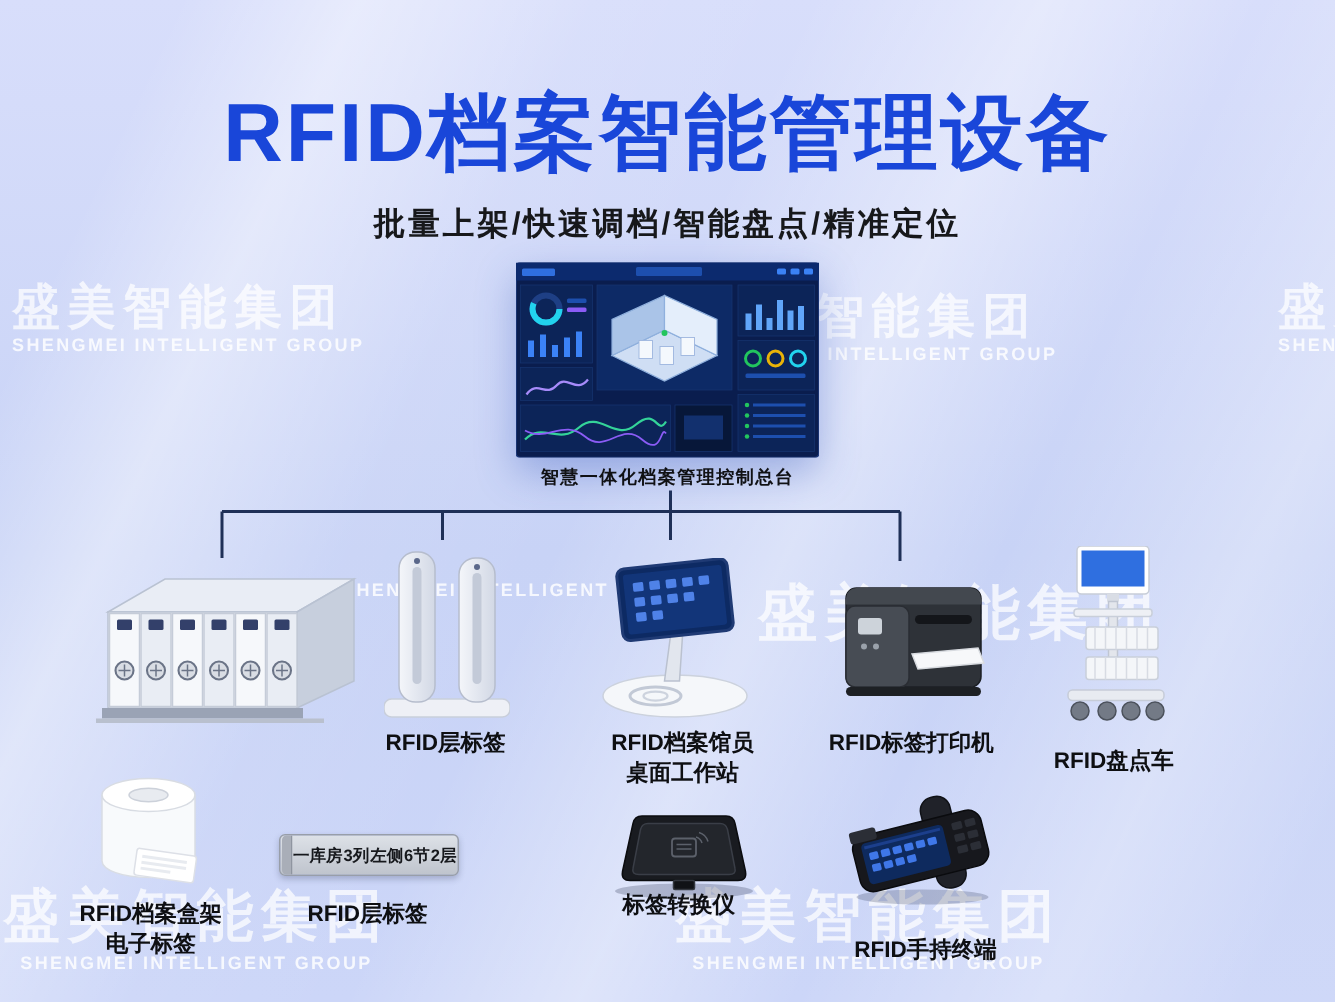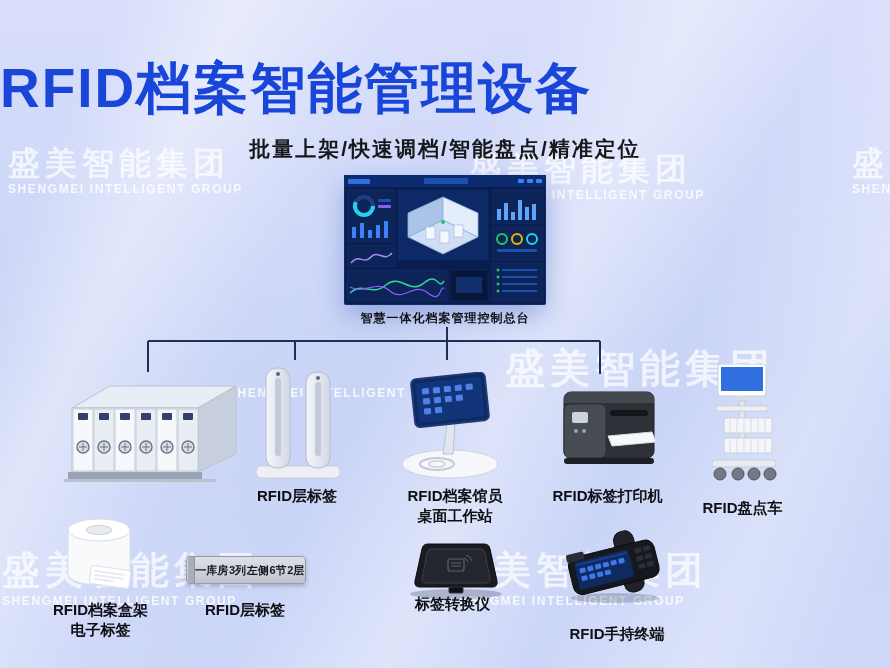--- a/index.html
+++ b/index.html
@@ -7,30 +7,30 @@
     position:relative;width:890px;height:668px;overflow:hidden;
     font-family:"Liberation Sans",sans-serif;
     background-color:#cbd5f6;
     background-image:
       linear-gradient(115deg, rgba(255,255,255,0) 10%, rgba(255,255,255,0.42) 20%, rgba(255,255,255,0.06) 33%,
         rgba(255,255,255,0) 45%, rgba(255,255,255,0.36) 58%, rgba(255,255,255,0) 70%,
         rgba(255,255,255,0.30) 84%, rgba(255,255,255,0.05) 95%),
       linear-gradient(180deg,#d8defb 0%, #c8d3f6 55%, #ccd6f8 100%);
   }
   .title{
-    position:absolute;top:52px;left:0;right:0;z-index:6;text-align:left;
+    position:absolute;top:52px;left:0;right:0;z-index:6;text-align:center;
     font-size:55px;font-weight:800;color:#1946d9;letter-spacing:2px;
   }
   .subtitle{
     position:absolute;top:135px;left:0;right:0;z-index:6;text-align:center;
     font-size:21px;font-weight:700;color:#17181b;letter-spacing:2px;
   }
   .wm{position:absolute;z-index:1;color:rgba(255,255,255,0.72);font-weight:800;line-height:1.2;white-space:nowrap;}
-  .wm .cn{display:block;font-size:32px;letter-spacing:5px;}
-  .wm .en{display:block;font-size:12px;letter-spacing:1.6px;font-weight:700;color:rgba(255,255,255,0.82);}
+  .wm .cn{display:block;font-size:32px;letter-spacing:5px;margin-top:41px;}
+  .wm .en{display:block;font-size:12px;letter-spacing:1.6px;font-weight:700;color:rgba(255,255,255,0.82);text-align:center;}
   .wm.lg .cn{font-size:40px;}
   .wm.md .cn{font-size:38px;}
   .console{
     position:absolute;left:344px;top:175px;width:202px;height:130px;z-index:5;
     border-radius:4px;box-shadow:0 10px 26px rgba(59,92,188,0.38);
   }
   .caption{
     position:absolute;top:310px;left:0;right:0;z-index:6;text-align:center;
     font-size:12px;font-weight:700;color:#101114;letter-spacing:1px;
   }

